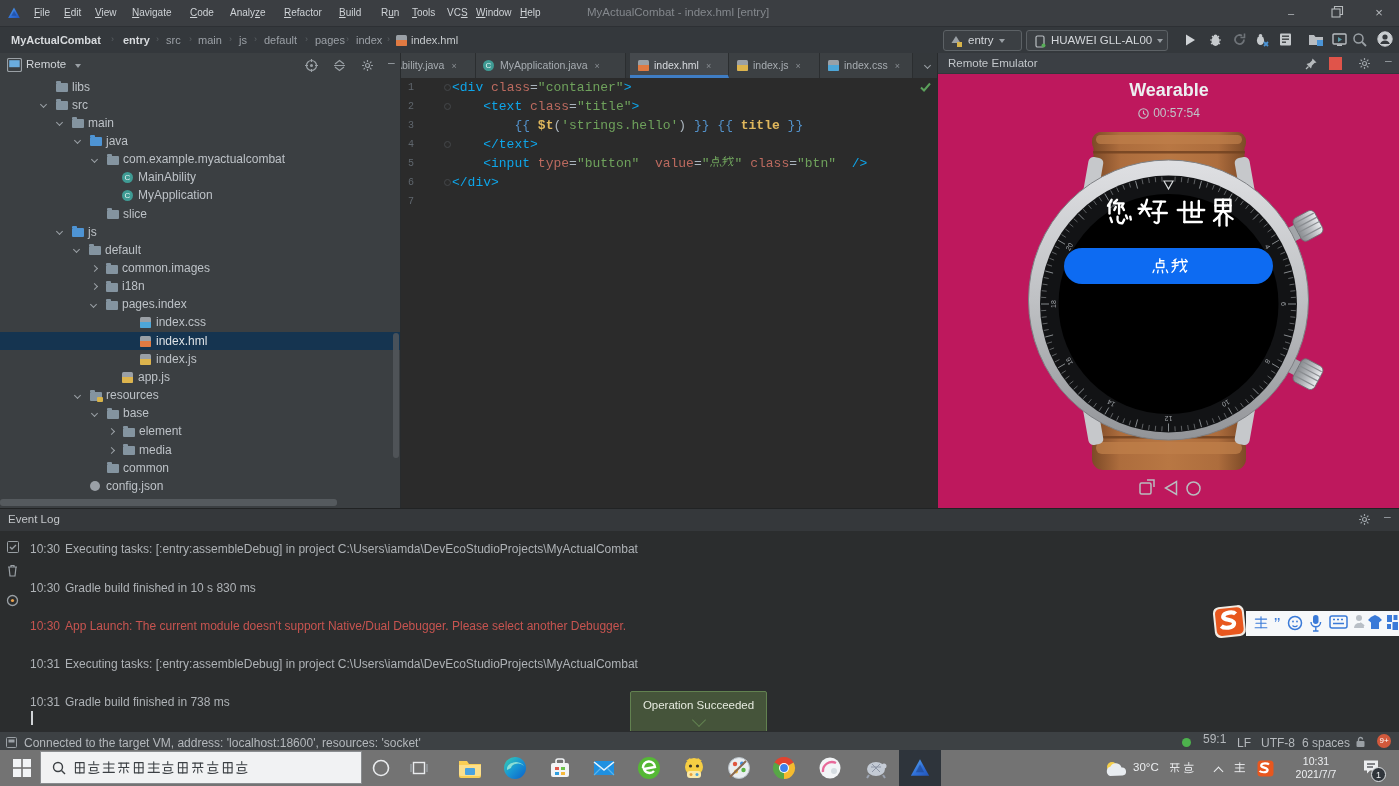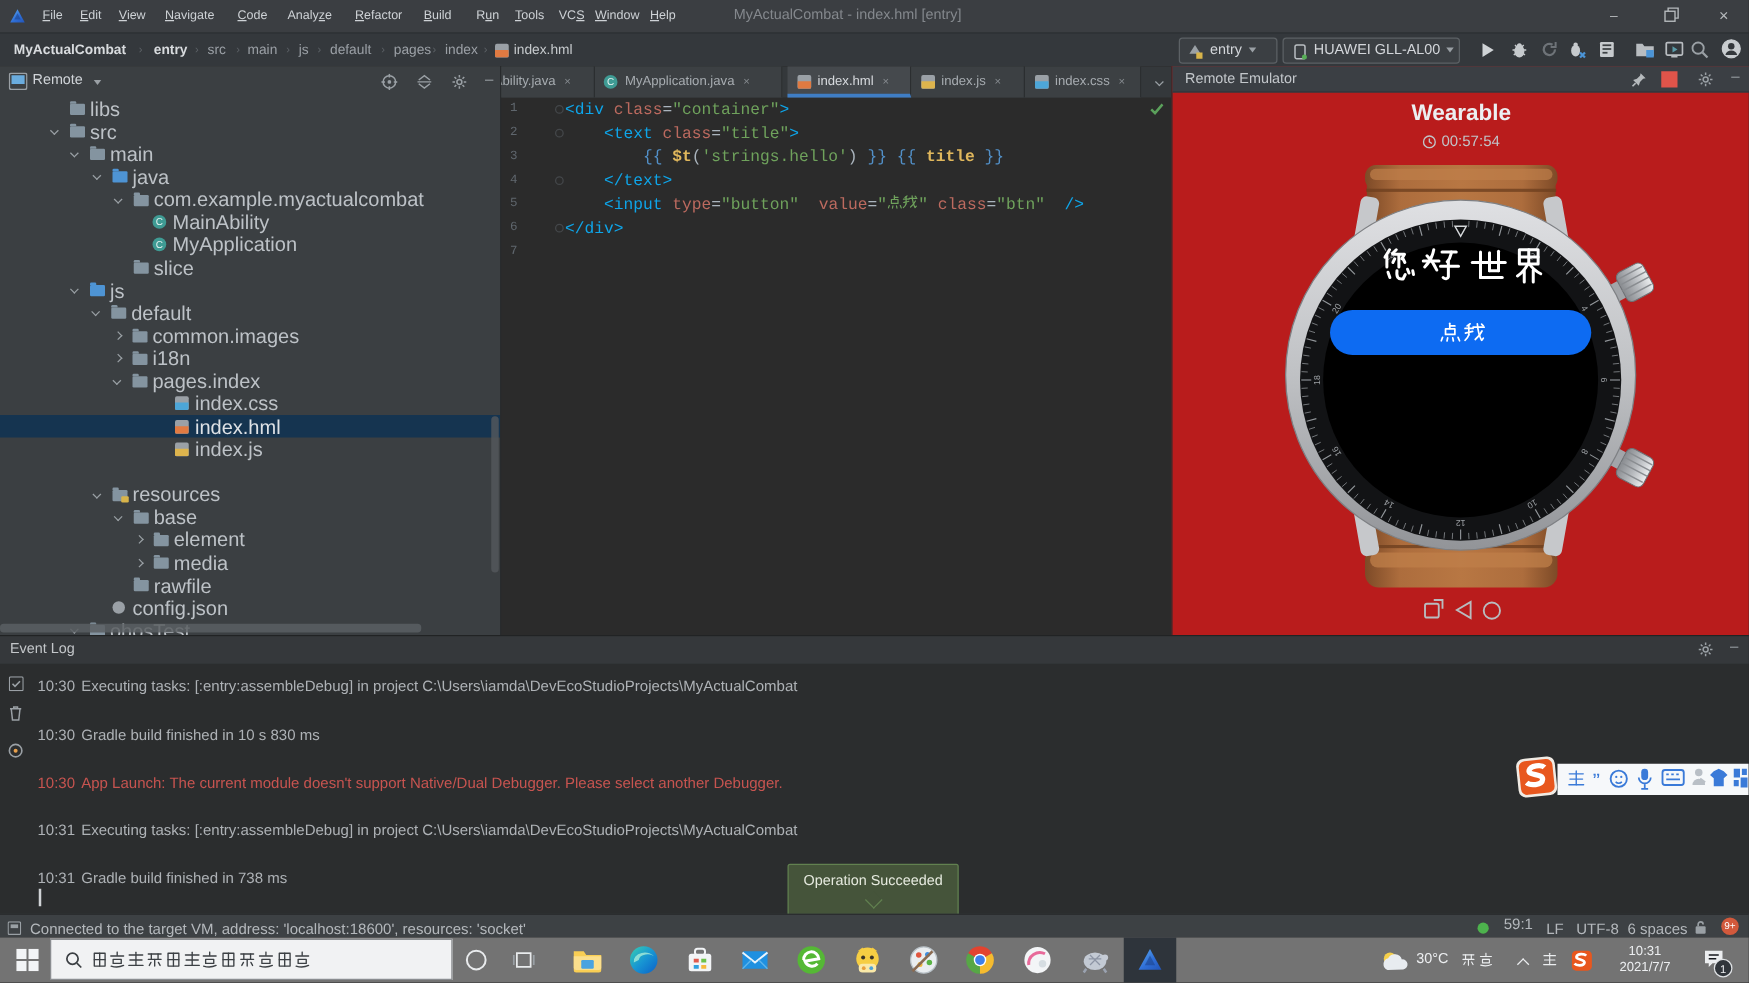--- a/index.html
+++ b/index.html
@@ -22,21 +22,21 @@
 .caret { display:inline-block; width:0; height:0; border-left:3.5px solid transparent; border-right:3.5px solid transparent; border-top:4px solid #9aa0a5; vertical-align:middle; margin-left:5px; }
 
 
 #main { position:absolute; left:0; top:53px; width:1399px; height:455px; }
 #project { position:absolute; left:0; top:0; width:400px; height:455px; background:#3b3f42; overflow:hidden; }
 #phead { position:absolute; left:0; top:0; width:400px; height:25px; }
 #ptree { position:absolute; left:0; top:-53px; width:400px; height:508px; }
 .trow { position:absolute; left:0; width:400px; height:18px; }
 .trow.sel { background:#153450; }
 .trow.sel .tl { color:#dde1e5; }
-.trow .tl { position:absolute; top:1.5px; font-size:16px; color:#bdc2c7; }
+.trow .tl { position:absolute; top:1.5px; font-size:12px; color:#bdc2c7; }
 .chv { position:absolute; top:6px; width:5px; height:5px; border:solid #9aa0a5; border-width:0 1.4px 1.4px 0; }
 .cv { transform:rotate(45deg); }
 .cc { transform:rotate(-45deg); top:6.5px; }
 .fold { position:absolute; top:5px; width:12px; height:9px; background:#8494a0; border-radius:1px; }
 .fold:before { content:''; position:absolute; top:-2px; left:0; width:5px; height:2px; background:inherit; border-radius:1px 1px 0 0; }
 .fold.fb { background:#4e94d4; }
 .rmark { position:absolute; top:10px; width:6px; height:5px; background:#d8b44a; border-radius:1px; }
 .clsic { position:absolute; top:3.5px; width:11px; height:11px; border-radius:50%; background:#3f9b94; color:#e6f2f1; font-size:8px; line-height:11px; text-align:center; font-style:normal; }
 .fic { position:absolute; top:3.5px; width:11px; height:11px; border-radius:1.5px; background:#9aa0a6; overflow:hidden; }
 .fic:after { content:''; position:absolute; left:0; bottom:0; width:11px; height:6px; }
@@ -54,21 +54,21 @@
 .tab .fic, .tab .clsic { top:7px; }
 .tab .x { color:#888d92; font-size:9px; margin-left:7px; }
 #codearea { position:absolute; left:0; top:25px; width:537px; height:430px; }
 .cl { position:absolute; left:51px; height:19px; line-height:19px; font-family:"Liberation Mono", monospace; font-size:13px; color:#a9b7c6; white-space:pre; }
 .ln { position:absolute; left:0; width:13px; height:19px; line-height:19px; text-align:right; font-family:"Liberation Mono", monospace; font-size:10px; color:#5f666d; }
 .fm { position:absolute; left:43px; width:7px; height:7px; border-radius:50%; border:1px solid #44474a; }
 .tg { color:#0ea5e9; } .at { color:#bc6a5f; } .st { color:#6fa25c; }
 .br { color:#5290c8; } .yl { color:#e0b75c; font-weight:bold; } .wh { color:#aab4bd; }
 .chk { left:519px; top:29px; }
 
-#emul { position:absolute; left:937px; top:0; width:462px; height:455px; background:#b91c1c; border-left:1px solid #282b2d; }
+#emul { position:absolute; left:937px; top:0; width:462px; height:455px; background:#be185d; border-left:1px solid #282b2d; }
 #ehead { position:absolute; left:0; top:0; width:462px; height:21px; background:#3b3f44; border-bottom:1px solid #33363b; }
 #ehead .t { position:absolute; left:10px; top:3.5px; font-size:11.5px; color:#c3c7cb; }
 #wearable { position:absolute; left:0; top:27px; width:462px; text-align:center; font-size:18px; font-weight:bold; color:#eceff1; }
 #wtime { position:absolute; left:0; top:53px; width:462px; text-align:center; font-size:12px; color:#c0c4c8; }
 
 
 #elog { position:absolute; left:0; top:508px; width:1399px; height:223px; background:#2b2d2e; border-top:1px solid #212324; }
 #elhead { position:absolute; left:0; top:0; width:1399px; height:22px; background:#35383b; }
 #elhead .t { position:absolute; left:8px; top:4px; font-size:11.5px; color:#c3c6c9; }
 .lrow { position:absolute; left:0; width:1399px; height:14px; font-size:12px; color:#aeb2b6; }
@@ -384,20 +384,24 @@
             <span class="tl" style="left:156px">index.css</span>
           </div>
 <div class="trow sel" style="top:332.1px">
             <i class="fic hml" style="left:140px"></i>
             <span class="tl" style="left:156px">index.hml</span>
           </div>
 <div class="trow" style="top:350.2px">
             <i class="fic js" style="left:140px"></i>
             <span class="tl" style="left:156px">index.js</span>
           </div>
+<div class="trow" style="top:368.4px">
+            <i class="fic js" style="left:122px"></i>
+            <span class="tl" style="left:138px">app.js</span>
+          </div>
 <div class="trow" style="top:386.5px">
             <i class="chv cv" style="left:75px"></i>
             <i class="fold" style="left:90px"></i>
             <i class="rmark" style="left:97px"></i>
             <span class="tl" style="left:106px">resources</span>
           </div>
 <div class="trow" style="top:404.7px">
             <i class="chv cv" style="left:92px"></i>
             <i class="fold" style="left:107px"></i>
             <span class="tl" style="left:123px">base</span>
@@ -407,30 +411,25 @@
             <i class="fold" style="left:123px"></i>
             <span class="tl" style="left:139px">element</span>
           </div>
 <div class="trow" style="top:441.0px">
             <i class="chv cc" style="left:109px"></i>
             <i class="fold" style="left:123px"></i>
             <span class="tl" style="left:139px">media</span>
           </div>
 <div class="trow" style="top:459.1px">
             <i class="fold" style="left:107px"></i>
-            <span class="tl" style="left:123px">rawfile</span>
+            <span class="tl" style="left:123px">common</span>
           </div>
 <div class="trow" style="top:477.3px">
             <i class="cfgic" style="left:90px"></i>
             <span class="tl" style="left:106px">config.json</span>
-          </div>
-<div class="trow" style="top:495.4px">
-            <i class="chv cv" style="left:57px"></i>
-            <i class="fold" style="left:72px"></i>
-            <span class="tl" style="left:88px">ohosTest</span>
           </div>
     </div>
     <div class="hscroll"></div>
     <div class="vscroll"></div>
   </div>
 
   <div id="editor">
     <div id="tabbar">
       <div class="tab" style="left:-14px; width:89px; padding-left:8px">Ability.java<span class="x">×</span></div>
       <div class="tab" style="left:75px; width:150px; padding-left:24px"><i class="clsic" style="left:7px">C</i>MyApplication.java<span class="x">×</span></div>

